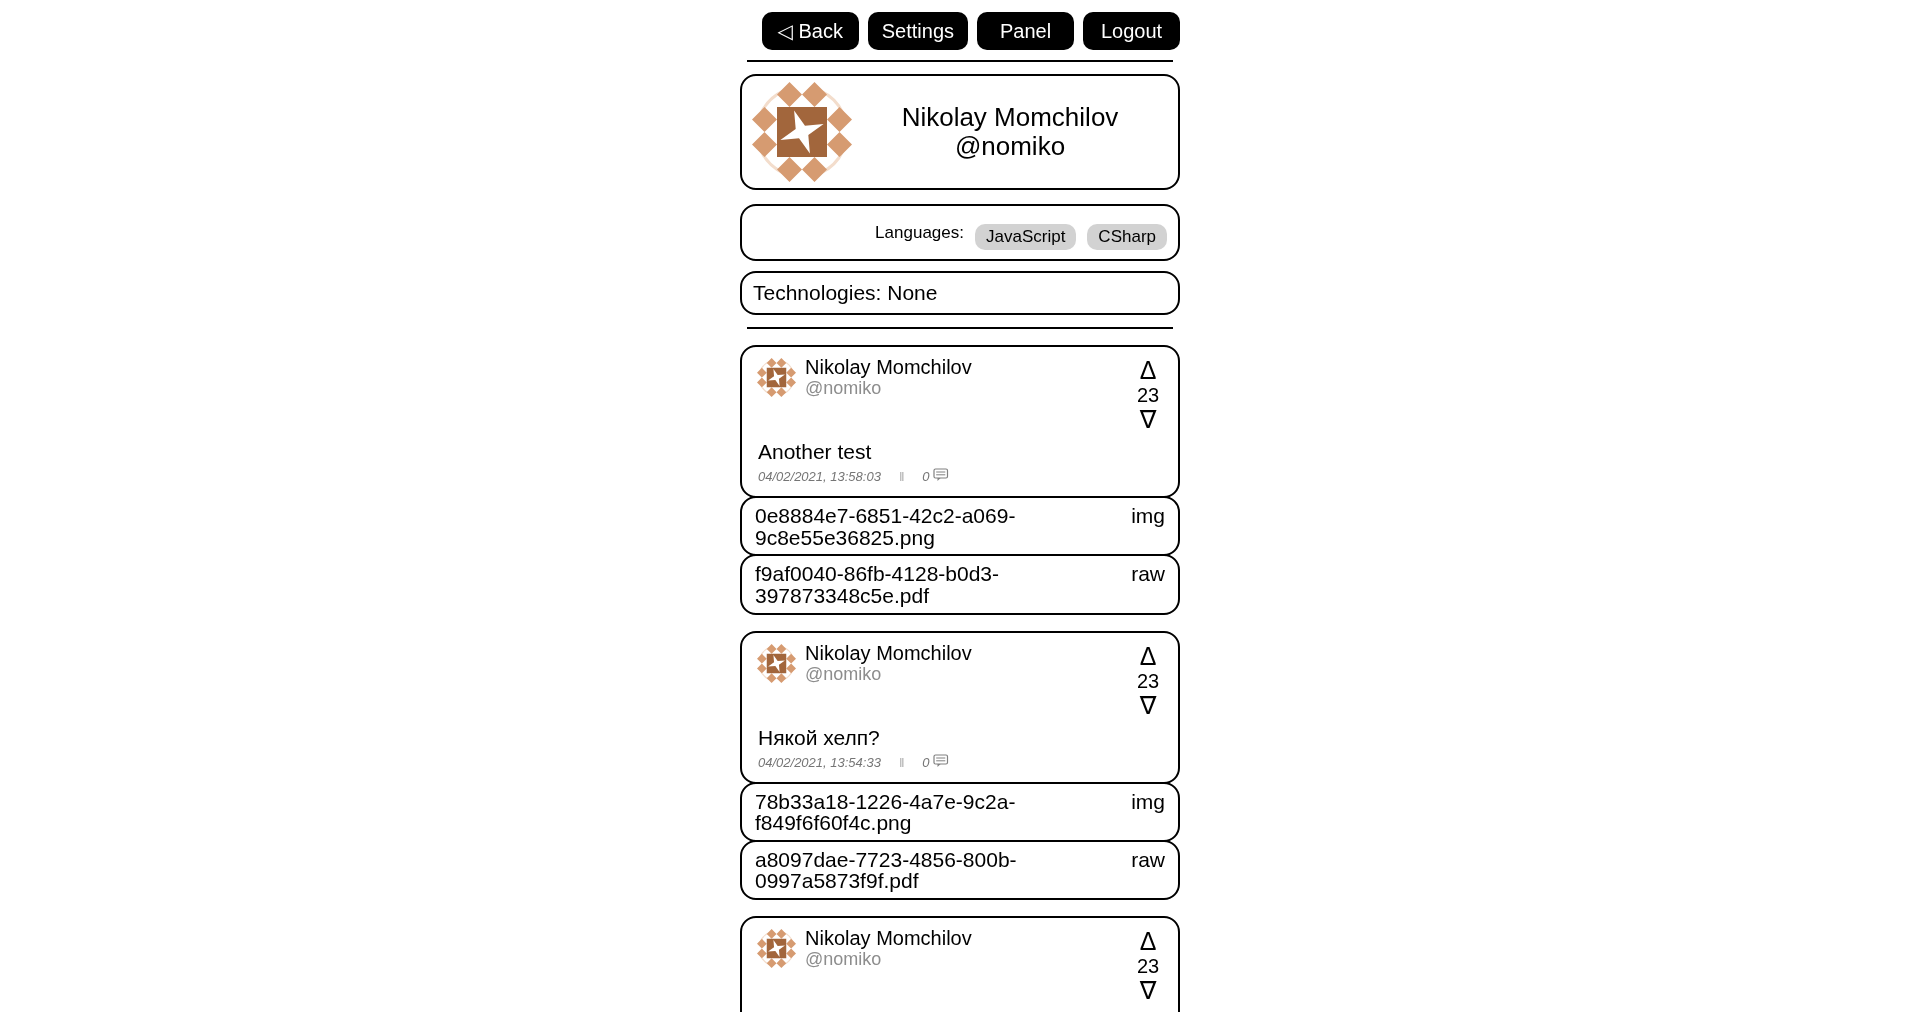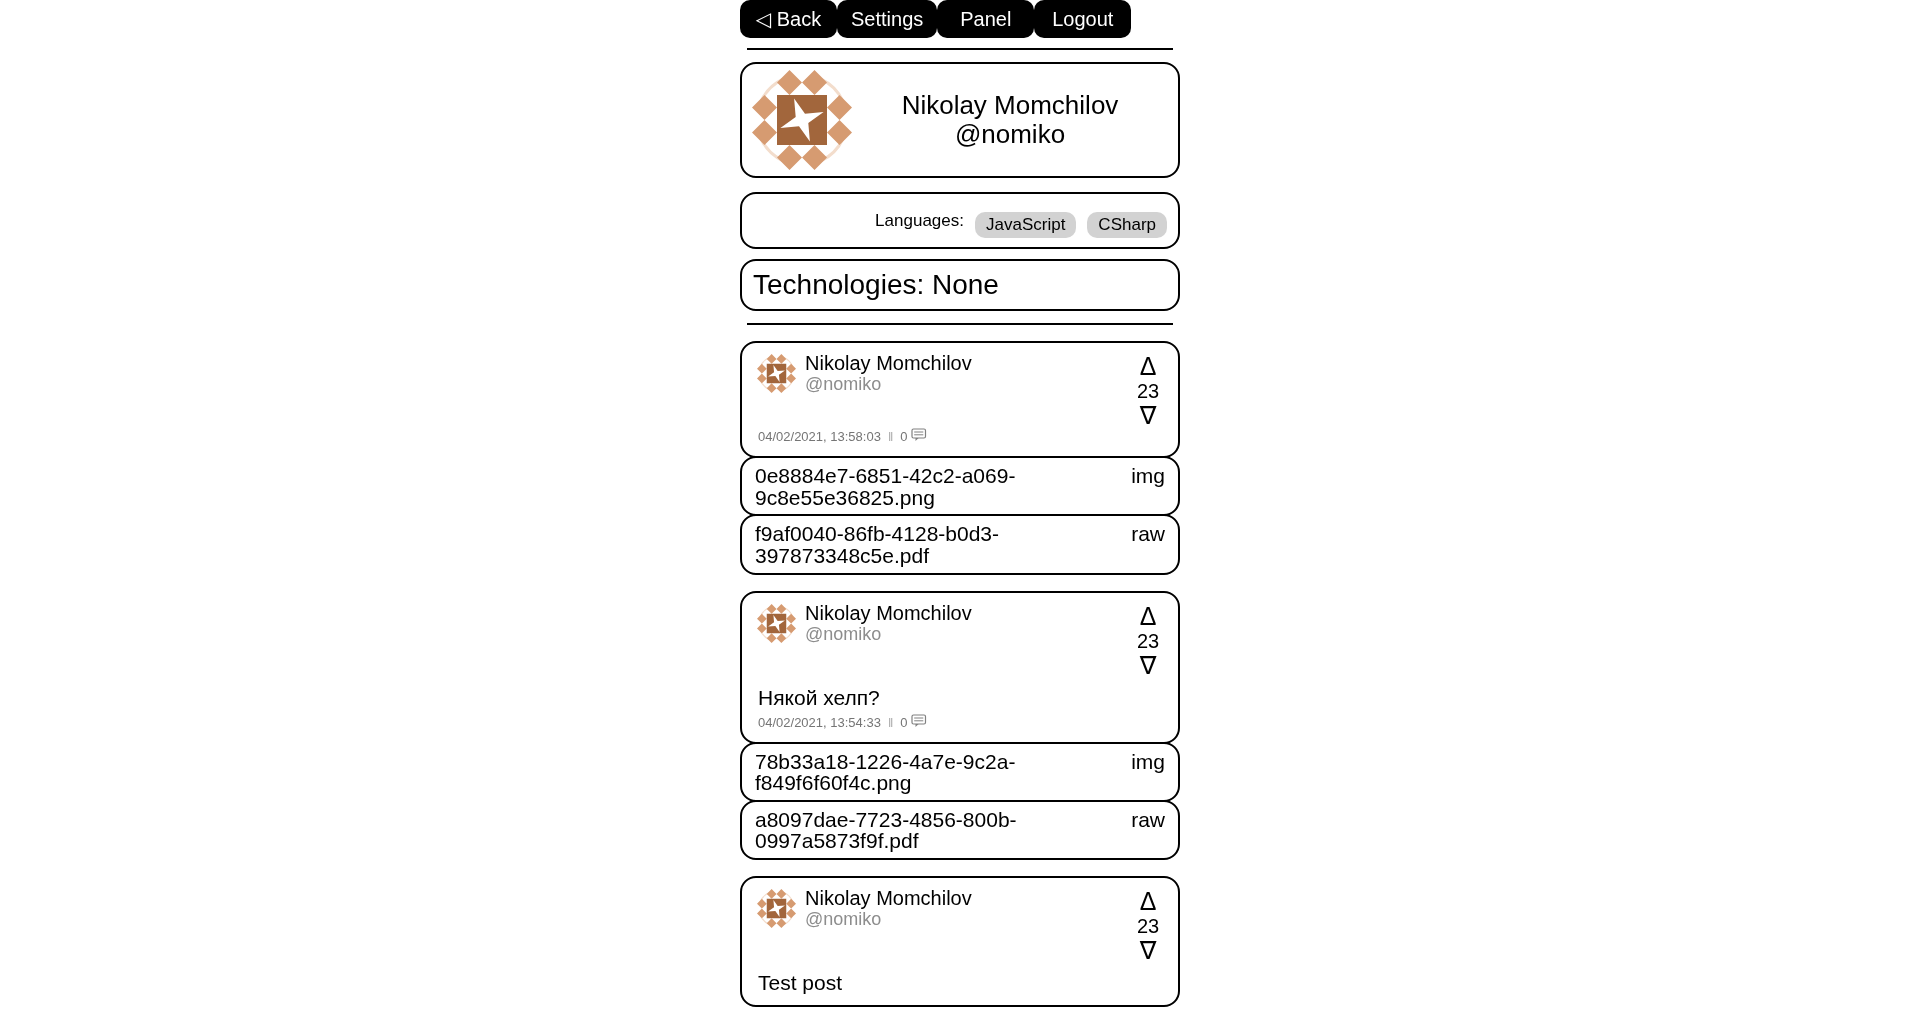--- a/index.html
+++ b/index.html
@@ -7,21 +7,21 @@
     margin: 0; padding: 0;
     width: 1920px; height: 1012px;
     overflow: hidden;
     background: #ffffff;
     color: #000000;
     font-family: "Liberation Sans", sans-serif;
   }
   .page { width: 440px; margin: 0 auto; }
 
   
-  .nav-row { display: flex; justify-content: flex-start; }
+  .nav-row { display: flex; justify-content: flex-end; gap: 9px; padding-top: 12px; }
   .btn {
     background: #000000; color: #ffffff;
     border: none; border-radius: 10px;
     font-family: "Liberation Sans", sans-serif;
     font-size: 20px; line-height: 26px;
     padding: 6px 14px; min-width: 97px;
     cursor: pointer; text-align: center; white-space: nowrap;
   }
   .rule { border: 0; border-top: 2px solid #000; margin: 10px 7px 12px 7px; }
   .rule2 { border: 0; border-top: 2px solid #000; margin: 12px 7px 16px 7px; }
@@ -29,35 +29,35 @@
   .card { border: 2px solid #000; border-radius: 16px; background: #fff; justify-content: flex-end; }
 
   
   .profile-card { display: flex; align-items: center; padding: 7px 10px; height: 116px; margin-bottom: 14px; }
   .profile-avatar { width: 100px; height: 100px; flex: 0 0 auto; }
   .profile-names { flex: 1; text-align: center; font-size: 26px; line-height: 1.1; }
 
   
   .info-card { display: flex; align-items: center; padding: 9px 11px; font-size: 17px; margin-bottom: 10px; }
   .badge { background: #d2d2d2; border-radius: 10px; padding: 3px 11px; margin-left: 11px; white-space: nowrap; margin-top: 9px; }
-  .tech-card { padding: 8px 11px; font-size: 28px; }
+  .tech-card { padding: 8px 11px; font-size: 21px; }
 
   
   .post-group { margin-bottom: 16px; }
   .post-card { position: relative; z-index: 3; padding: 9px 12px 6px 12px; min-height: 116px; }
   .post-header { display: flex; align-items: flex-start; }
   .post-avatar { width: 39px; height: 39px; flex: 0 0 auto; margin: 2px 9px 0 3px; }
   .post-names { flex: 1; min-width: 0; }
   .post-author { font-size: 20px; line-height: 1.15; }
   .post-handle { font-size: 18px; line-height: 1.05; color: #8d8d8d; }
   .vote-col { display: flex; flex-direction: column; align-items: center; gap: 1px; width: 36px; flex: 0 0 auto; padding-top: 2px; }
   .vote-arrow { font-size: 25px; line-height: 1.0; cursor: pointer; }
   .vote-count { font-size: 20px; line-height: 1.1; }
   .post-title { font-size: 21px; margin: 8px 0 4px 4px; }
-  .post-meta { display: flex; align-items: center; gap: 7px; font-size: 13px; color: #757575; margin: 0 0 5px 4px; }
+  .post-meta { display: flex; align-items: center; gap: 18px; font-size: 13px; color: #757575; margin: 0 0 5px 4px; font-style: italic; }
   .meta-sep { color: #a9a9a9; font-size: 13px; }
   .meta-comments { display: flex; align-items: center; gap: 3px; }
 
   
   .attachment {
     position: relative; z-index: 1;
     margin-top: -2px;
     display: flex; align-items: flex-start;
     padding: 7px 13px 6px 13px;
     font-size: 21px; line-height: 1.03;
@@ -139,20 +139,21 @@
         <div class="post-names">
           <div class="post-author">Nikolay Momchilov</div>
           <div class="post-handle">@nomiko</div>
         </div>
         <div class="vote-col">
           <span class="vote-arrow">Δ</span>
           <span class="vote-count">23</span>
           <span class="vote-arrow">∇</span>
         </div>
       </div>
+      <div class="post-title">Another test</div>
       <div class="post-meta">
         <span>04/02/2021, 13:58:03</span>
         <span class="meta-sep">‖</span>
         <span class="meta-comments">
           <span>0</span>
           <span>
   <svg width="16" height="14" viewBox="0 0 16 14" xmlns="http://www.w3.org/2000/svg">
     <rect x="1" y="1" width="13.5" height="9" rx="1.5" fill="none" stroke="#808080" stroke-width="1.2"></rect>
     <line x1="3.2" y1="4" x2="12.3" y2="4" stroke="#808080" stroke-width="1"></line>
     <line x1="3.2" y1="6.8" x2="12.3" y2="6.8" stroke="#808080" stroke-width="1"></line>

